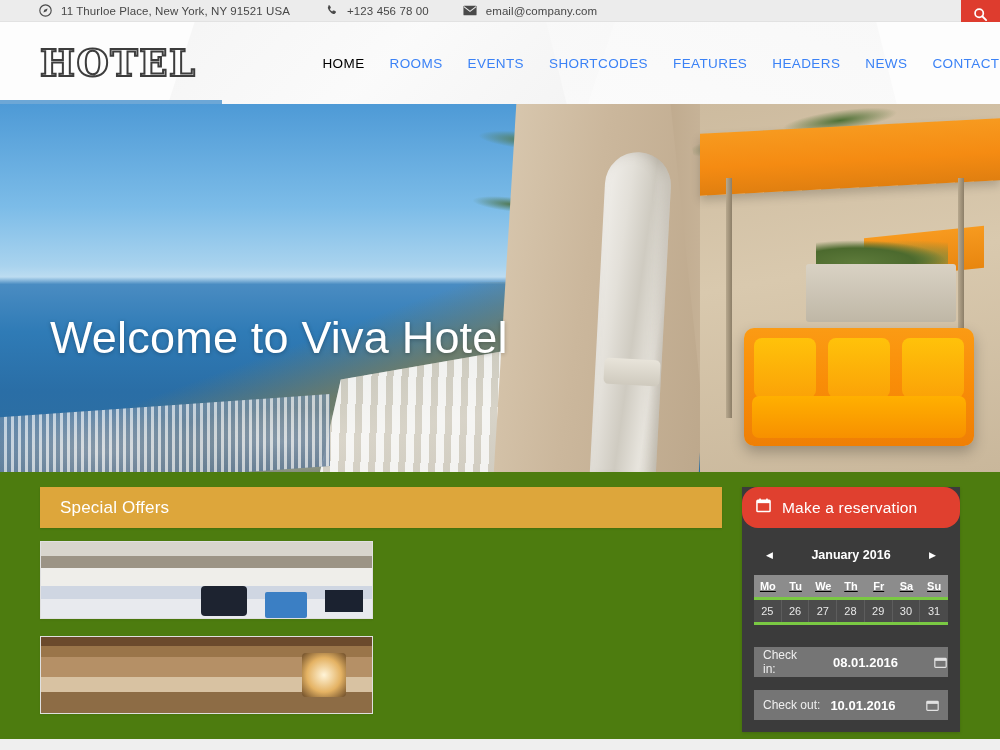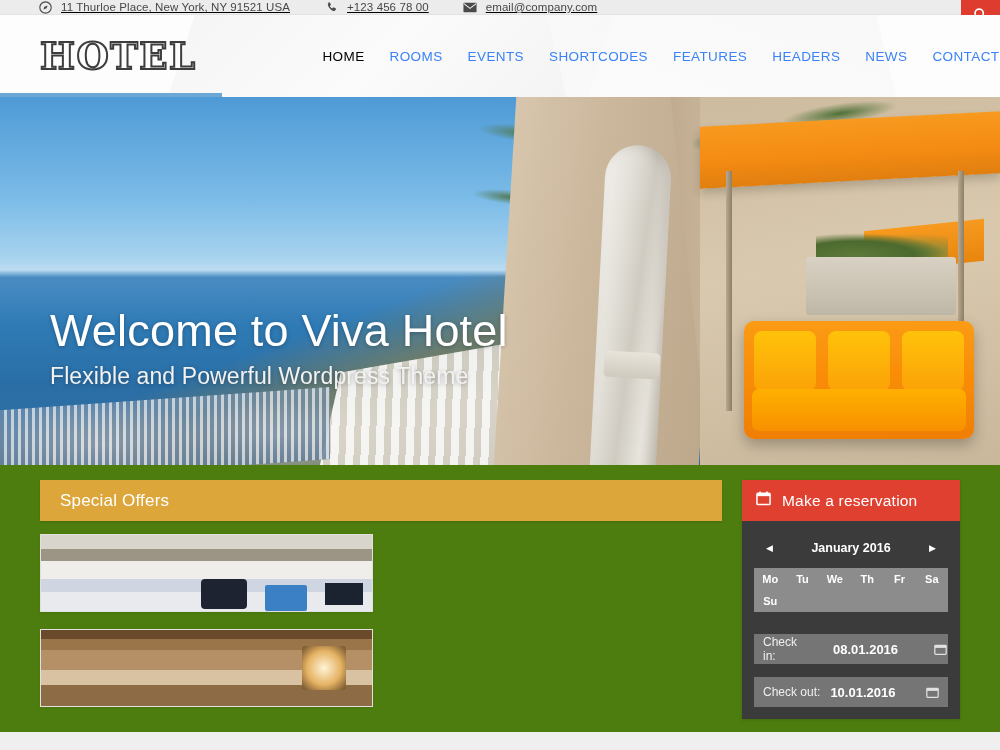--- a/index.html
+++ b/index.html
@@ -6,27 +6,26 @@
   html, body {
     width: 1000px; height: 750px;
     overflow: hidden;
     font-family: "Liberation Sans", sans-serif;
     background: #efefef;
   }
 
   
   .topbar {
     position: relative;
-    height: 15px;
+    height: 22px;
     background: #ececec;
     border-bottom: 1px solid #e2e2e2;
     display: flex;
     align-items: center;
     padding-left: 38px;
-    text-decoration: underline;
   }
   .topbar-item {
     display: flex;
     align-items: center;
     font-size: 11.5px;
     color: #474747;
     margin-right: 34px;
     letter-spacing: .1px;
     white-space: nowrap;
   }
@@ -380,40 +379,42 @@
 
   
   .resv { background: #3b3b3b; box-shadow: 0 1px 3px rgba(0,0,0,.15); }
   .resv-head {
     height: 41px;
     background: #e0402f;
     display: flex;
     align-items: center;
     padding-left: 14px;
     gap: 11px;
+    border-radius: 16px;
   }
   .resv-head-title { font-size: 15.5px; color: #ffffff; letter-spacing: .2px; }
   .resv-body { padding: 14px 12px 12px 12px; }
 
   .cal-nav {
     height: 26px;
     display: flex;
     align-items: center;
     justify-content: space-between;
     padding: 0 12px;
     margin-bottom: 7px;
   }
   .cal-nav-title { font-size: 12.5px; color: #ffffff; font-weight: bold; }
   .cal-arrow {
     color: #ffffff; font-size: 9px; line-height: 1; cursor: pointer;
   }
   .cal-days {
     display: grid;
-    grid-template-columns: repeat(6, 1fr);
+    grid-template-columns: repeat(7, 1fr);
     background: #8c8c8c;
+    text-decoration: underline;
   }
   .cal-days div {
     text-align: center;
     font-size: 11px;
     font-weight: bold;
     color: #ffffff;
     padding: 5px 0;
   }
   .cal-row {
     display: grid;
@@ -521,21 +522,20 @@
   <div class="hero-sofa">
     <div class="hero-cushion" style="left:10px"></div>
     <div class="hero-cushion" style="left:84px"></div>
     <div class="hero-cushion" style="left:158px"></div>
     <div class="hero-seat"></div>
   </div>
   <div class="hero-umbrella"></div>
   <div class="hero-umbrella-band"></div>
   <div class="hero-text">
     <div class="hero-title">Welcome to Viva Hotel</div>
-    <div class="hero-sub">Flexible and Powerful Wordpress Theme</div>
   </div>
 </div>
 
 <div class="content">
   <div class="content-inner">
 
     <div class="col-main">
       <div class="section-bar">
         <span class="section-bar-title">Special Offers</span>
       </div>
@@ -577,20 +577,29 @@
           <div class="cal-days">
             <div>Mo</div>
             <div>Tu</div>
             <div>We</div>
             <div>Th</div>
             <div>Fr</div>
             <div>Sa</div>
             <div>Su</div>
           </div>
 
+          <div class="cal-row">
+            <div>25</div>
+            <div>26</div>
+            <div>27</div>
+            <div>28</div>
+            <div>29</div>
+            <div>30</div>
+            <div>31</div>
+          </div>
 
           <div class="resv-field fields-gap">
             <span class="resv-field-label">Check in:</span>
             <span class="resv-field-value">08.01.2016</span>
             <span class="resv-field-icon">
               <svg width="13" height="13" viewBox="0 0 16 16">
                   <rect x="1" y="3" width="14" height="11" rx="1" fill="none" stroke="#e2e2e2" stroke-width="1.5"></rect>
                   <rect x="1" y="3" width="14" height="3" fill="#e2e2e2"></rect>
                 </svg>
             </span>

